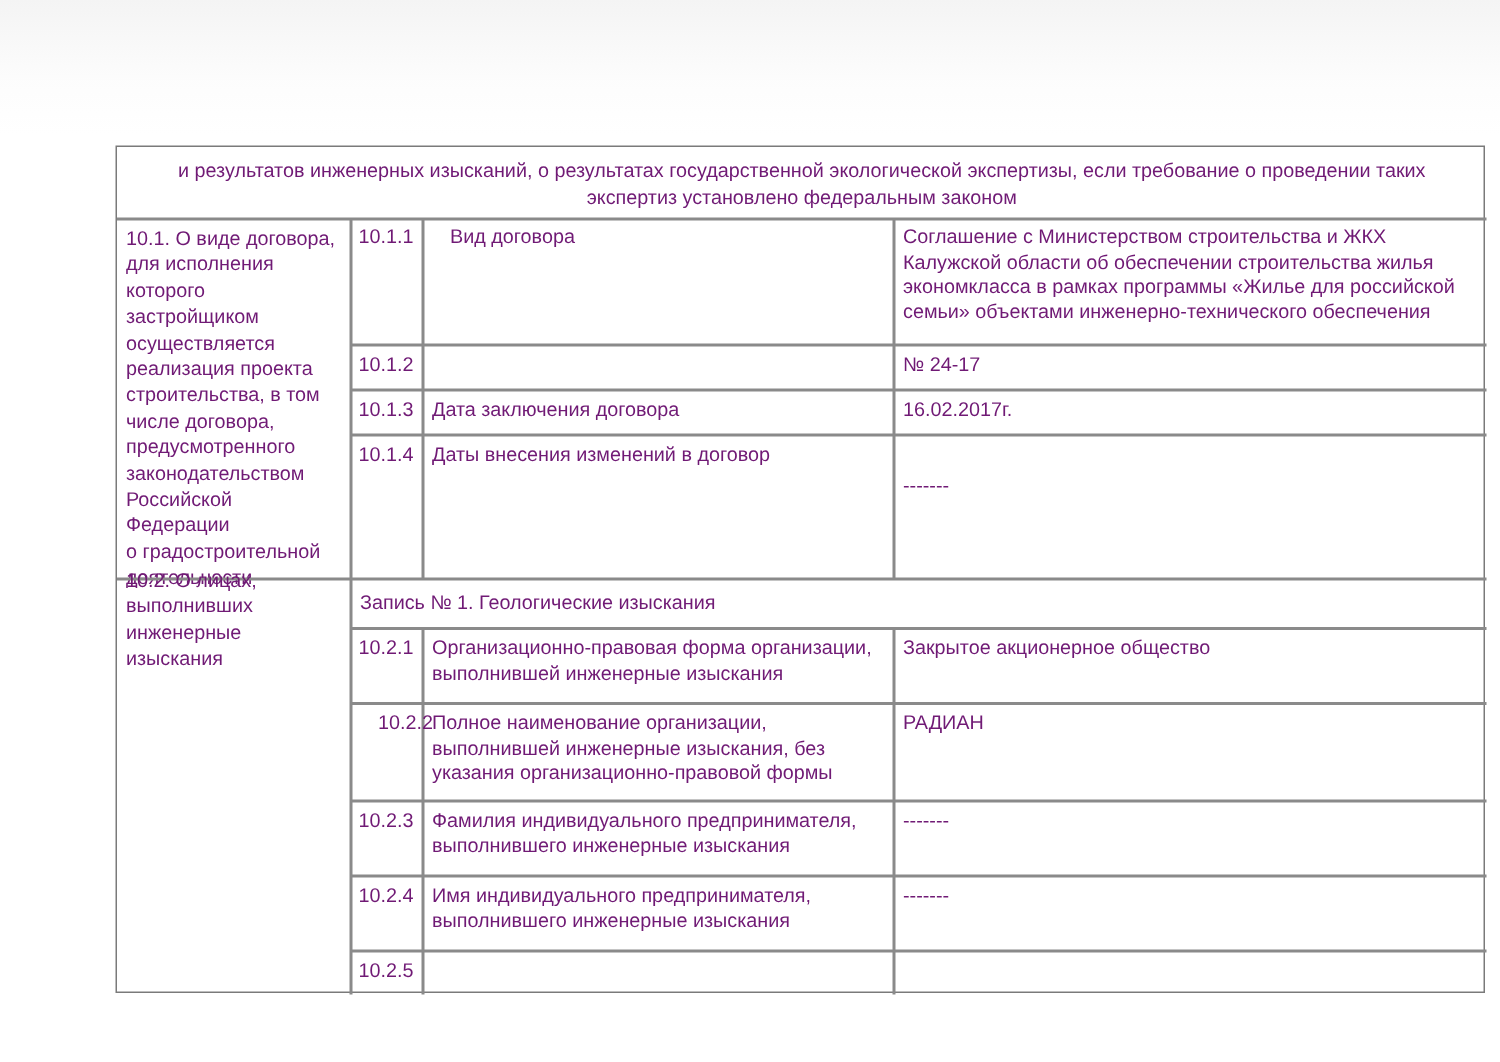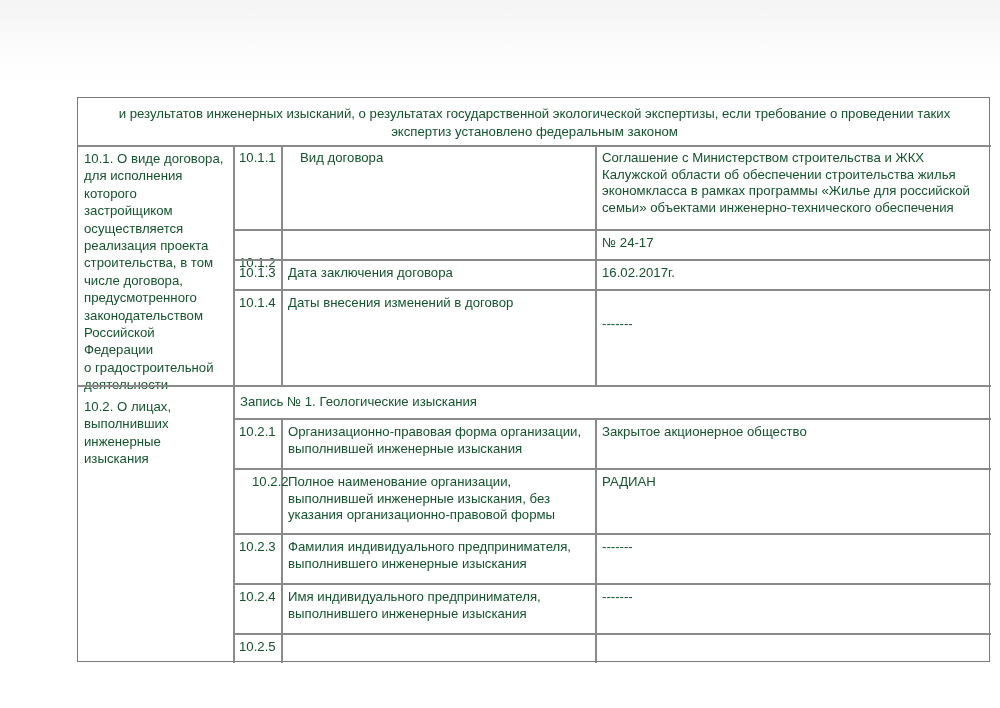--- a/index.html
+++ b/index.html
@@ -30,21 +30,21 @@
       height: 565px;
       border: 1.5px solid #7a7a7a;
       box-sizing: border-box;
     }
     .cell {
       position: absolute;
       box-sizing: border-box;
       font-size: 13.2px;
       line-height: 16.5px;
       padding: 4px 6px;
-      color: #14532d;
+      color: #701a75;
     }
     .hline {
       position: absolute;
       height: 1.5px;
       background: #8a8a8a;
     }
     .vline {
       position: absolute;
       width: 1.5px;
       background: #8a8a8a;
@@ -90,36 +90,36 @@
     <div>Российской Федерации</div>
     <div>о градостроительной</div>
     <div>деятельности</div>
   </div>
 
   <div class="cell num" style="left:156px; top:48px; width:47px;">10.1.1</div>
   <div class="cell" style="left:216px; top:48px; width:313px;">Вид договора</div>
   <div class="cell" style="left:518px; top:48px; width:395px; padding-right:10px;">Соглашение с Министерством строительства и ЖКХ Калужской области об обеспечении строительства жилья экономкласса в рамках программы «Жилье для российской семьи» объектами инженерно-технического обеспечения</div>
   <div class="hline" style="left:156px; top:131px; width:757px;"></div>
 
-  <div class="cell num" style="left:156px; top:133px; width:47px;margin-top:20px;">10.1.2</div>
+  <div class="cell num" style="left:156px; top:133px; width:47px;">10.1.2</div>
   <div class="cell" style="left:518px; top:133px; width:395px;">№ 24-17</div>
   <div class="hline" style="left:156px; top:161px; width:757px;"></div>
 
   <div class="cell num" style="left:156px; top:163px; width:47px;">10.1.3</div>
   <div class="cell" style="left:204px; top:163px; width:313px;">Дата заключения договора</div>
   <div class="cell" style="left:518px; top:163px; width:395px;">16.02.2017г.</div>
   <div class="hline" style="left:156px; top:191px; width:757px;"></div>
 
   <div class="cell num" style="left:156px; top:193px; width:47px;">10.1.4</div>
   <div class="cell" style="left:204px; top:193px; width:313px;">Даты внесения изменений в договор</div>
   <div class="cell dashes" style="left:518px; top:214px; width:395px;">-------</div>
 
   <div class="hline" style="left:0; top:287px; width:913px;"></div>
 
-  <div class="cell section-title" style="left:0; top:296px; width:155px; height:275px;">
+  <div class="cell section-title" style="left:0; top:276px; width:155px; height:275px;">
     <div>10.2. О лицах,</div>
     <div>выполнивших</div>
     <div>инженерные</div>
     <div>изыскания</div>
   </div>
 
   <div class="cell" style="left:156px; top:292px; width:757px;">Запись № 1. Геологические изыскания</div>
   <div class="hline" style="left:156px; top:320px; width:757px;"></div>
 
   <div class="cell num" style="left:156px; top:322px; width:47px;">10.2.1</div>

